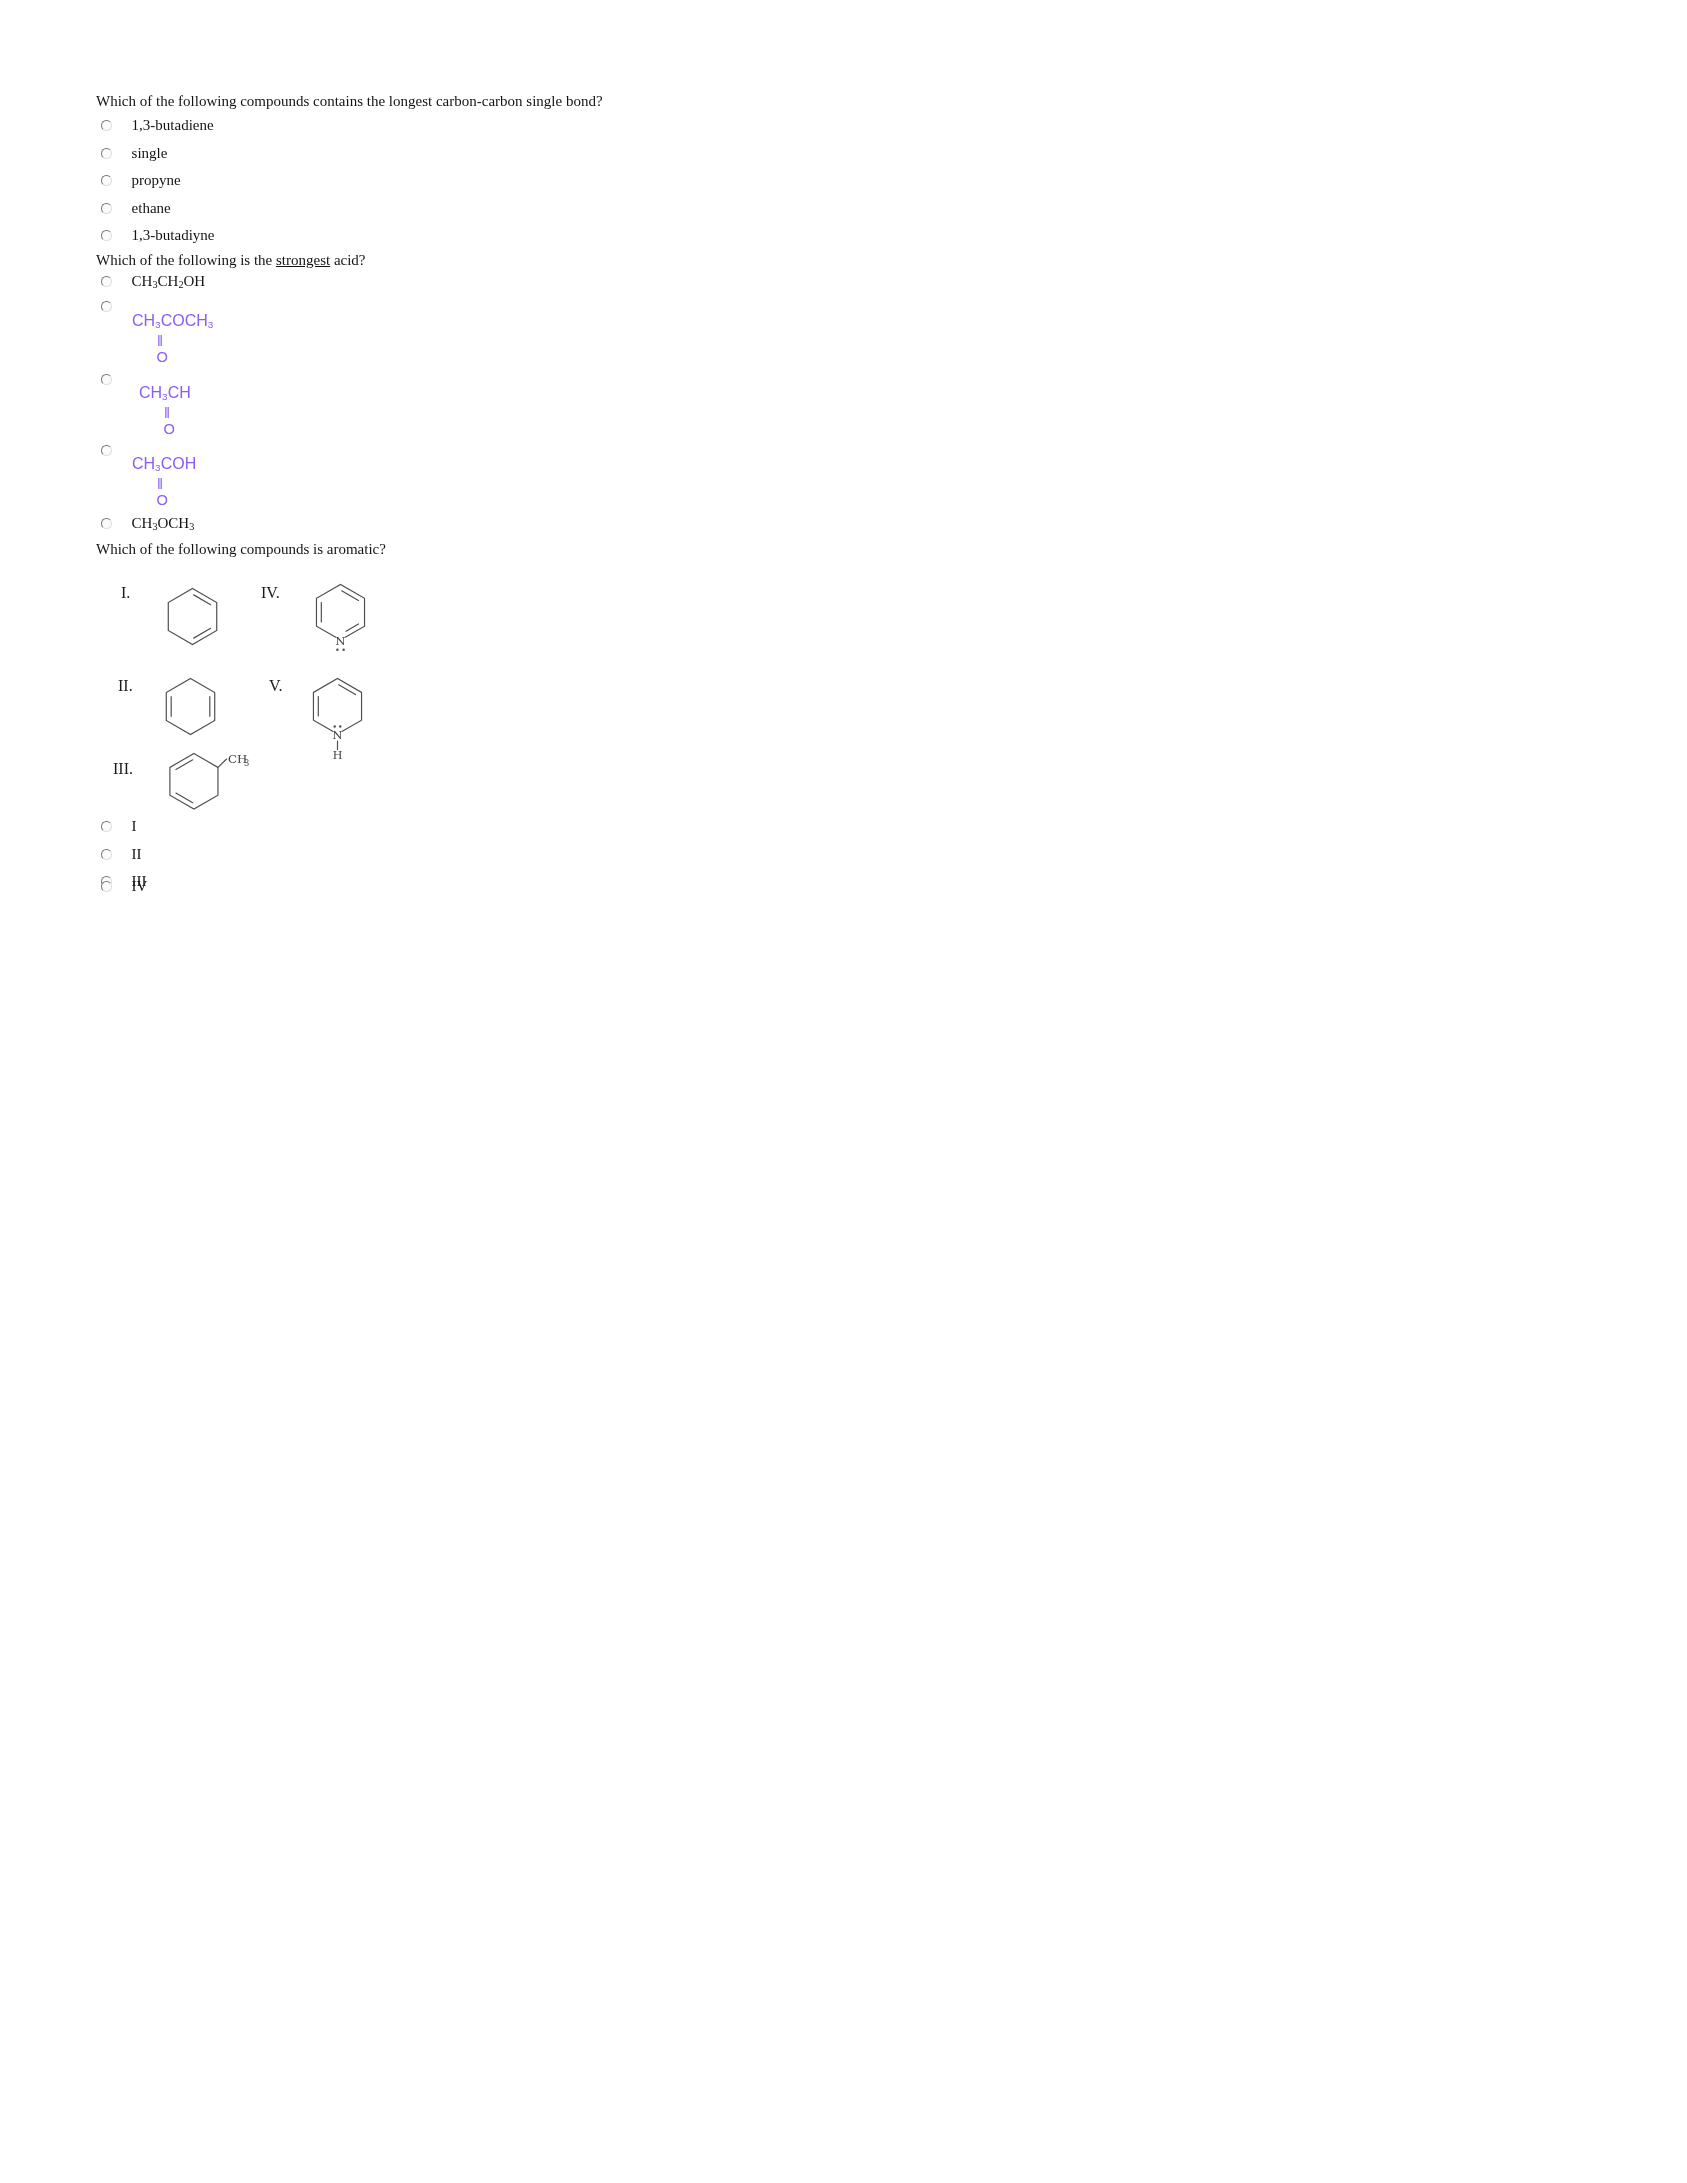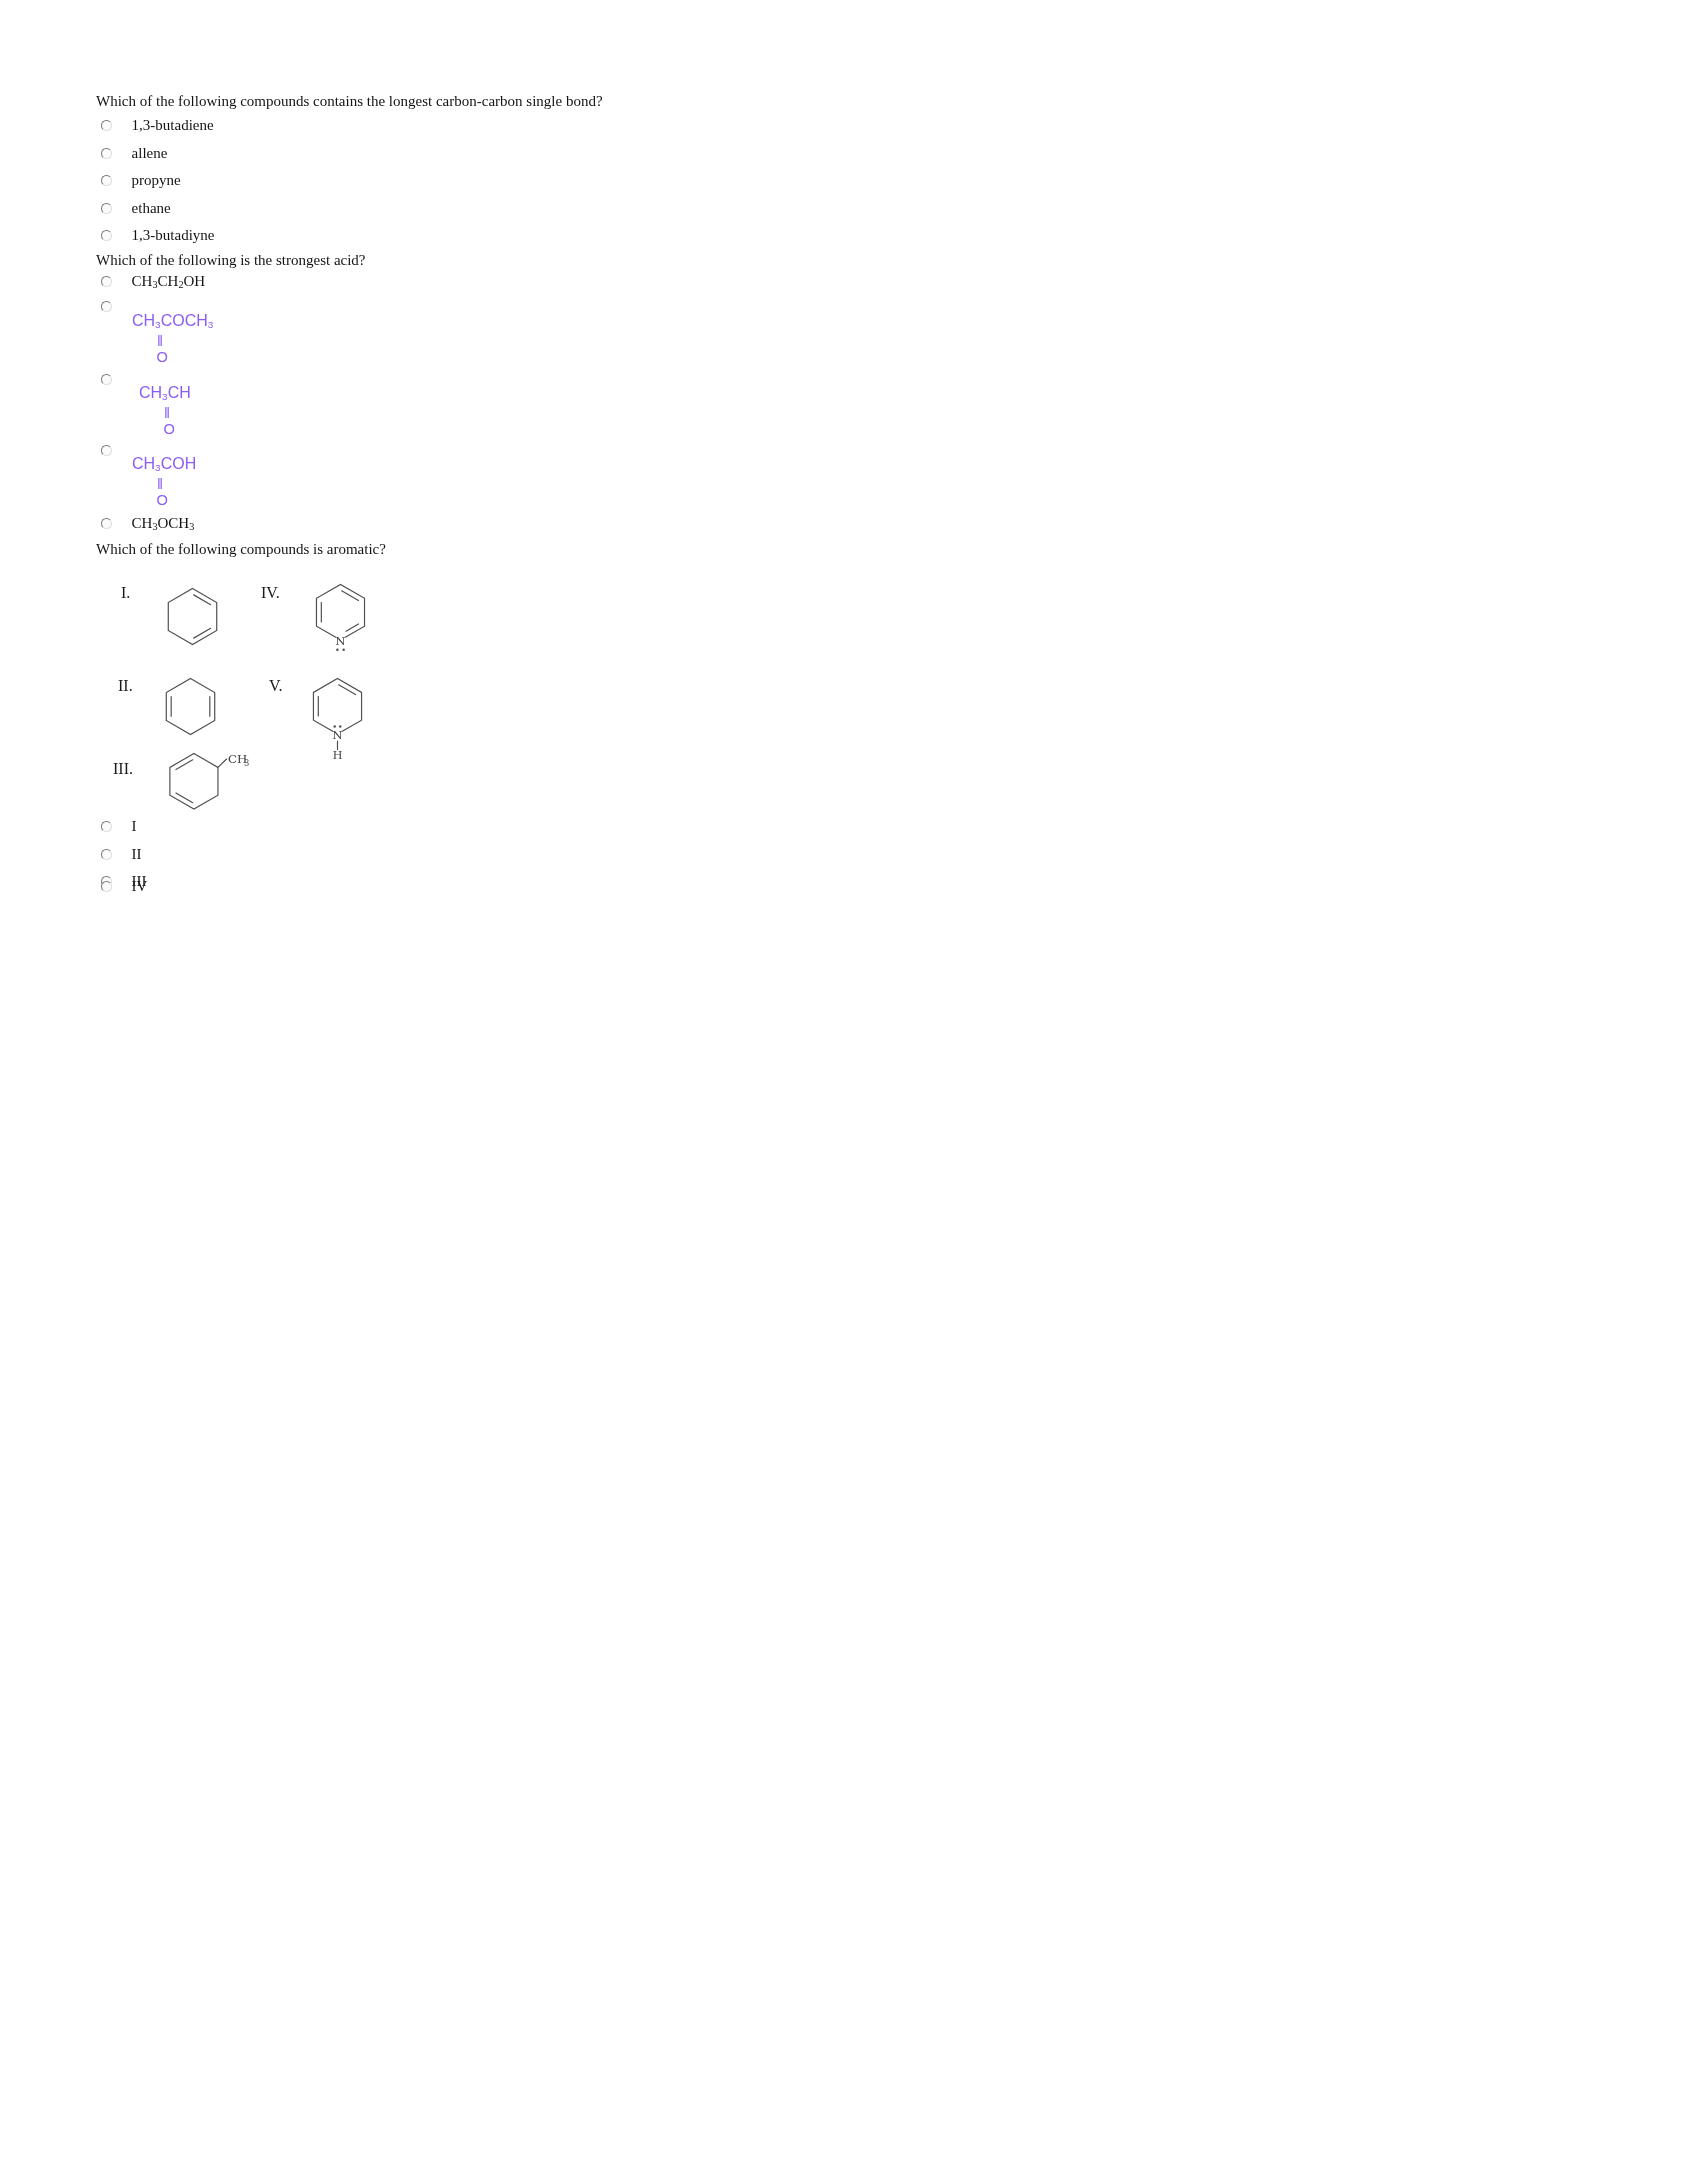--- a/index.html
+++ b/index.html
@@ -11,21 +11,21 @@
     font-family:"Liberation Serif", serif;
     color:#141414;
     overflow:hidden;
   }
   .question{
     position:absolute;
     left:96px;
     font-size:15px;
     white-space:nowrap;
   }
-  .u{ }
+  .u{ text-decoration:underline; }
   .opt-row{
     position:absolute;
     left:101px;
     display:flex;
     align-items:center;
     gap:20px;
     font-size:15px;
     white-space:nowrap;
   }
   .radio{
@@ -69,21 +69,21 @@
   <div class="question" style="top:93px">
     <span>Which of the following compounds contains the longest carbon-carbon single bond?</span>
   </div>
 
   <div class="opt-row" style="top:117px">
     <span class="radio"></span>
     <span class="opt-label">1,3-butadiene</span>
   </div>
   <div class="opt-row" style="top:145px">
     <span class="radio"></span>
-    <span class="opt-label">allene</span>
+    <span class="opt-label">single</span>
   </div>
   <div class="opt-row" style="top:172px">
     <span class="radio"></span>
     <span class="opt-label">propyne</span>
   </div>
   <div class="opt-row" style="top:200px">
     <span class="radio"></span>
     <span class="opt-label">ethane</span>
   </div>
   <div class="opt-row" style="top:227px">

